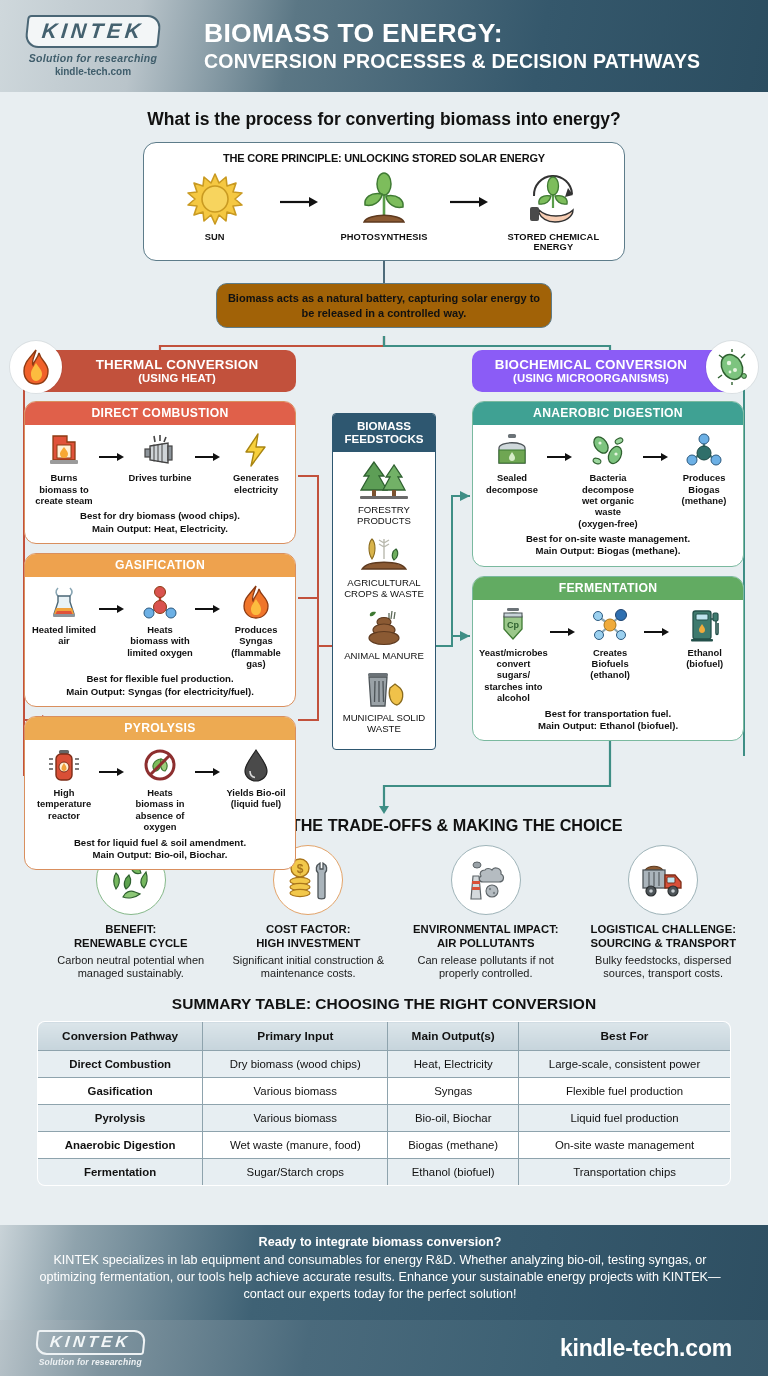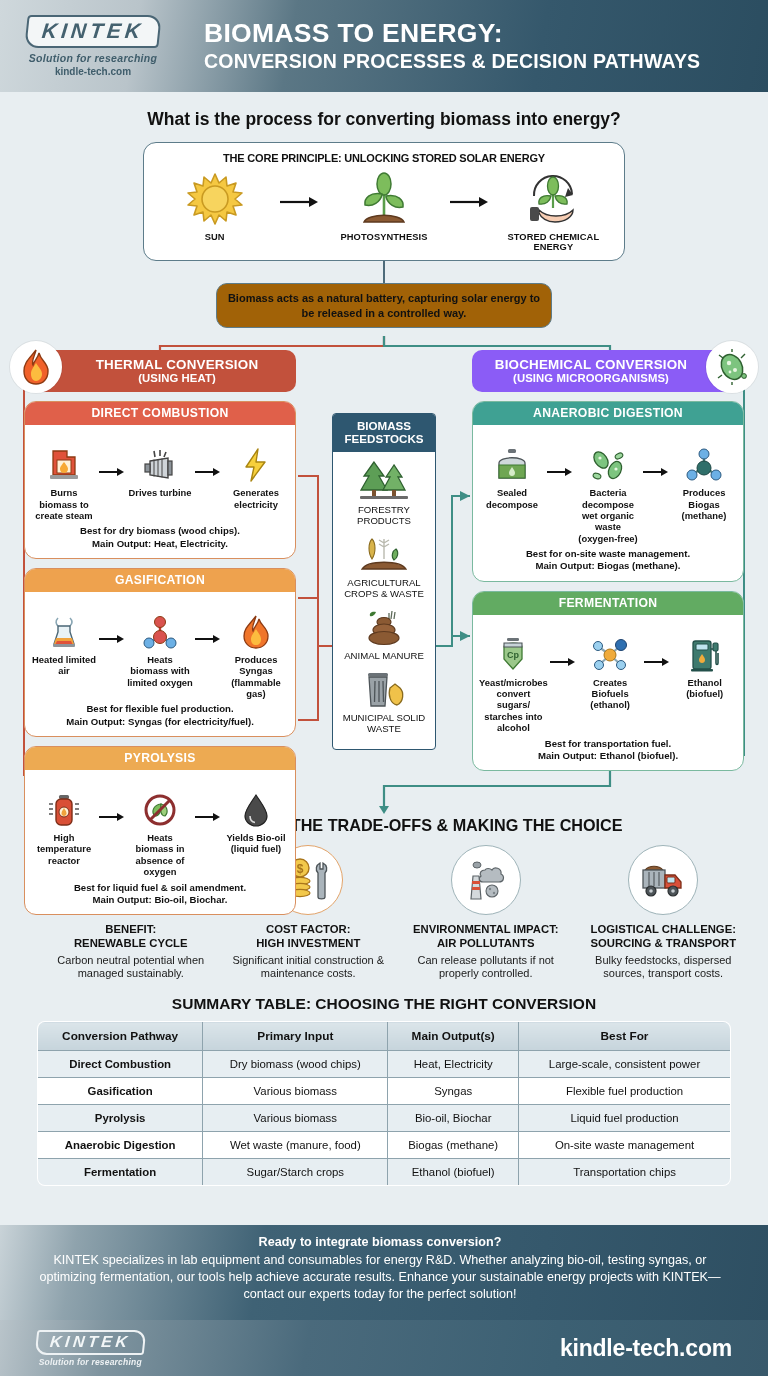--- a/index.html
+++ b/index.html
@@ -105,21 +105,21 @@
     margin-top: 9px; overflow: hidden;
   }
   .branch-box.bio { border-color: #7ab99f; }
   .sub-head { text-align: center; color: #fff; font-weight: bold; font-size: 12.2px; padding: 4px 0 5px 0; letter-spacing: .3px;}
   .sh-red    { background: #e0604a; }
   .sh-orange { background: #eea24e; }
   .sh-orange2{ background: #edaa52; }
   .sh-teal   { background: #3fa193; }
   .sh-green  { background: #62ab62; }
 
-  .steps-row { display: flex; align-items: flex-start; justify-content: center; padding: 22px 6px 0 6px; }
+  .steps-row { display: flex; align-items: flex-start; justify-content: center; padding: 7px 6px 0 6px; }
   .step { flex: 1; display: flex; flex-direction: column; align-items: center; }
   .step .lbl { font-size: 9.4px; font-weight: bold; color: #111; text-align: center; line-height: 1.22; margin-top: 4px; }
   .arrow-cell { flex: 0 0 30px; display: flex; align-items: center; justify-content: center; padding-top: 20px; }
   .bestfor { text-align: center; font-size: 9.6px; font-weight: bold; color: #111; line-height: 1.26; padding: 4px 6px 8px 6px; }
 
   
   .feedstock {
     position: absolute; left: 332px; top: 77px; width: 104px;
     border: 1.6px solid #2e5770; border-radius: 4px; background: #fff; overflow: hidden;
   }

